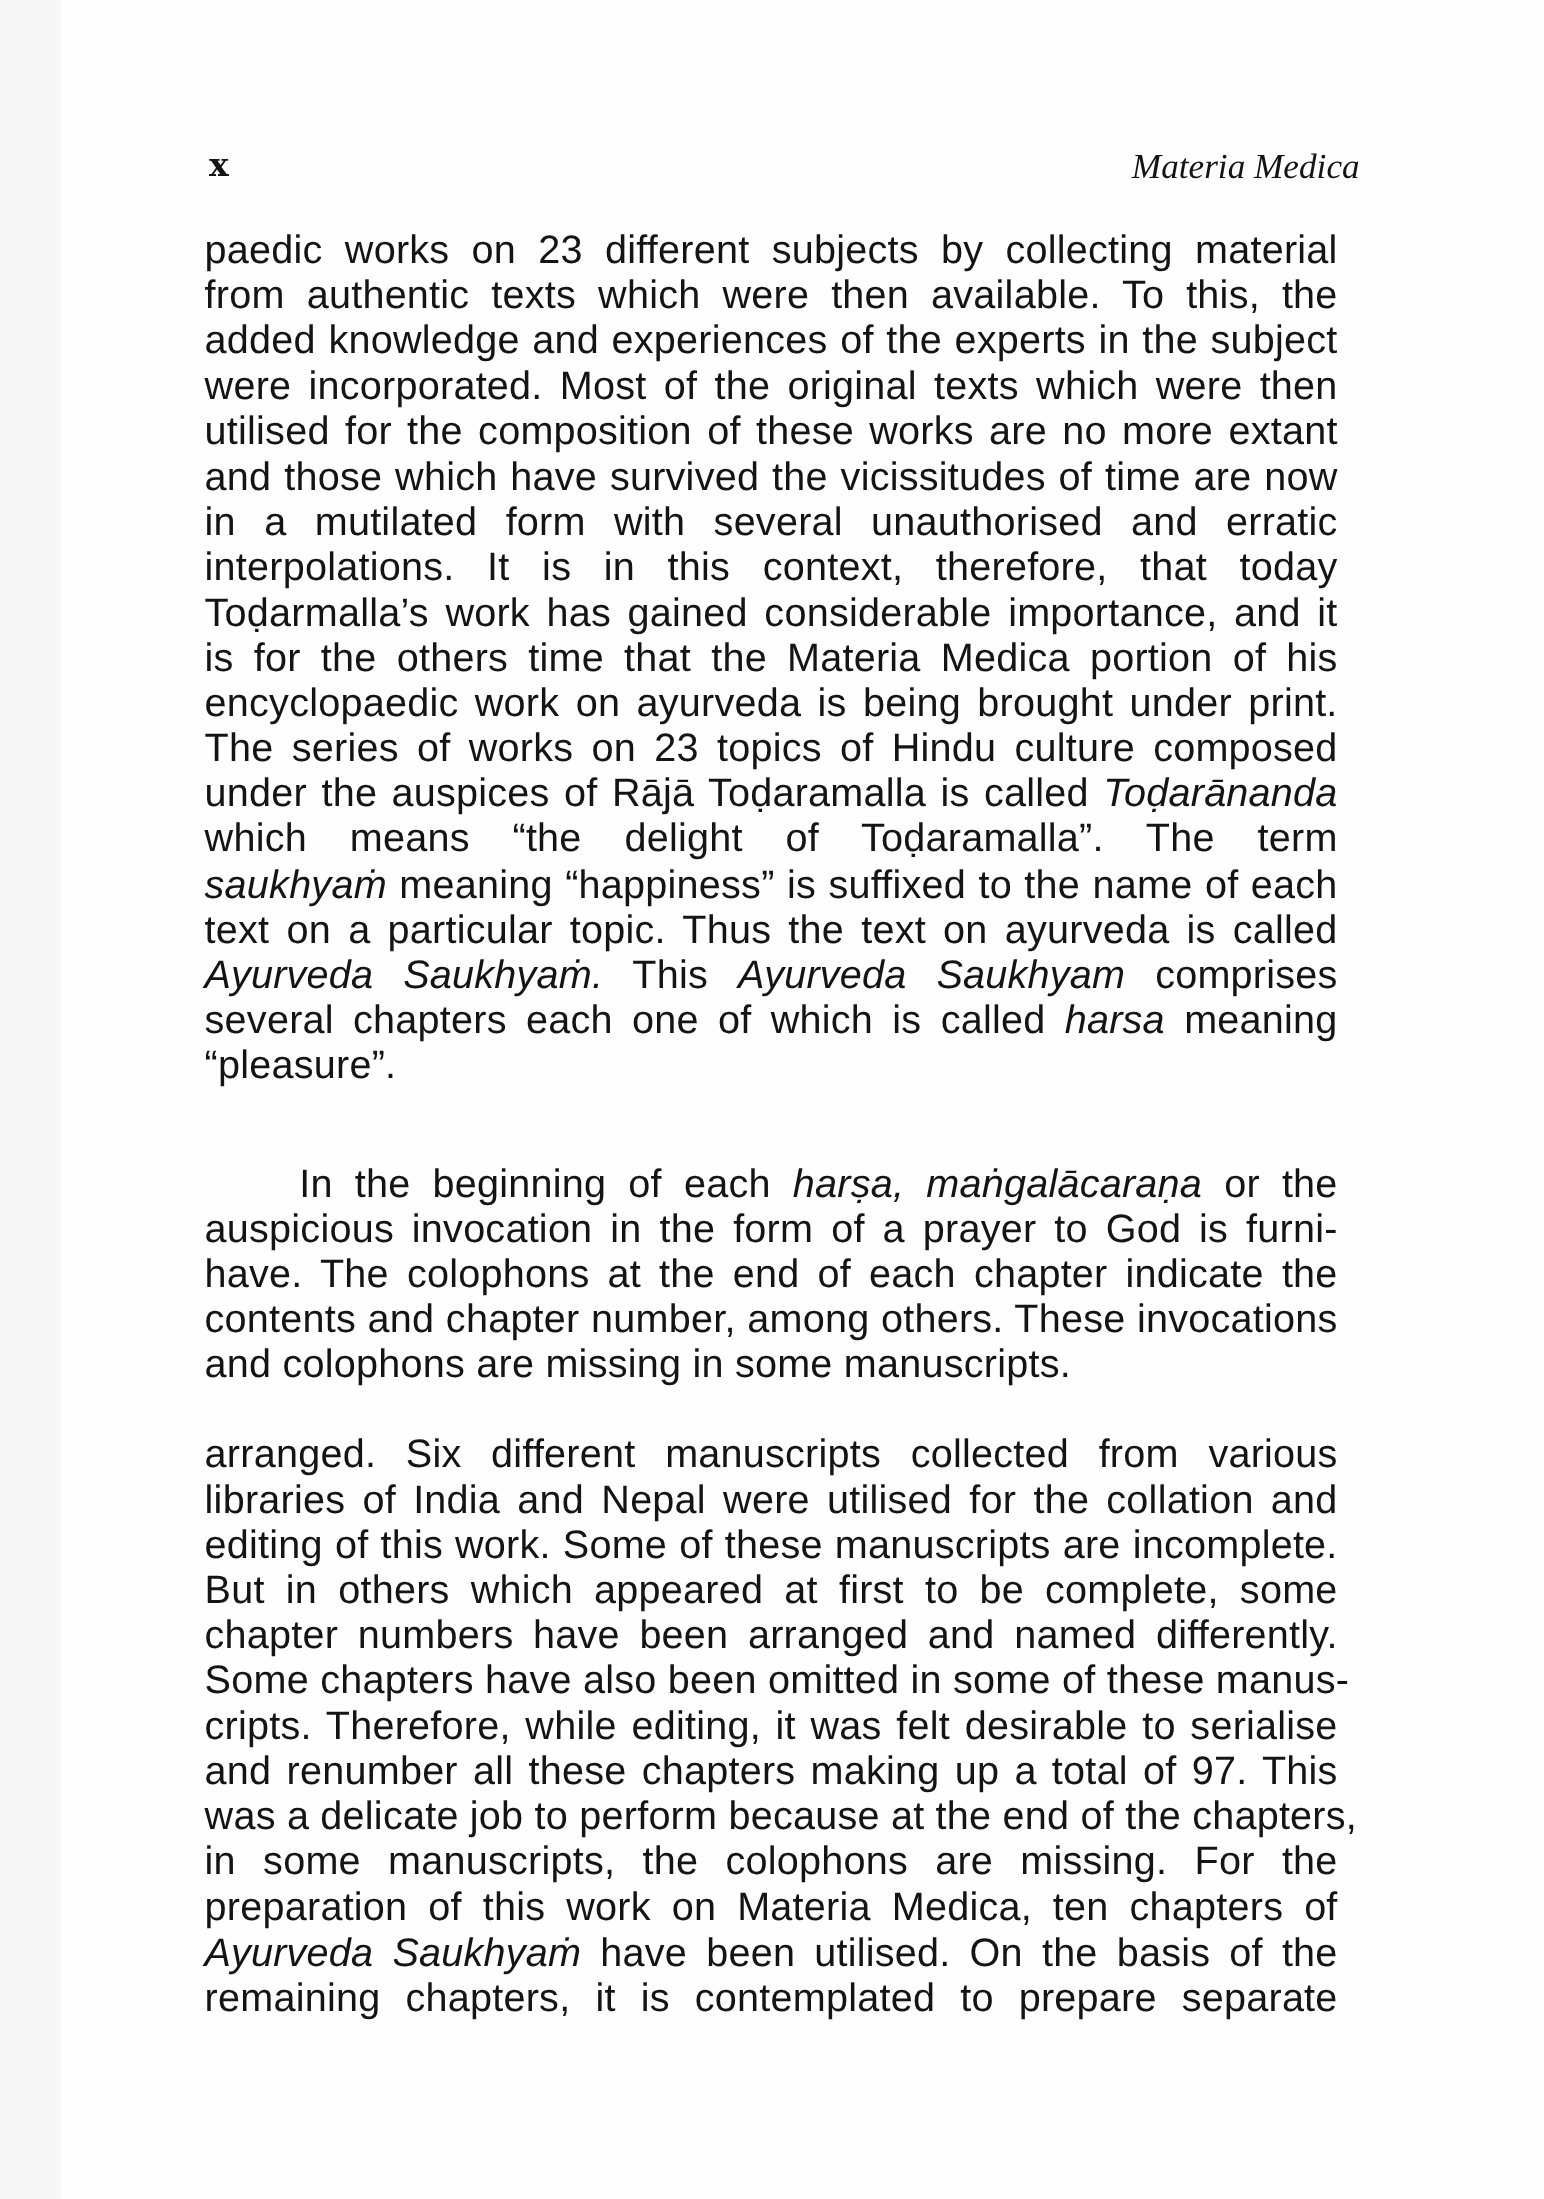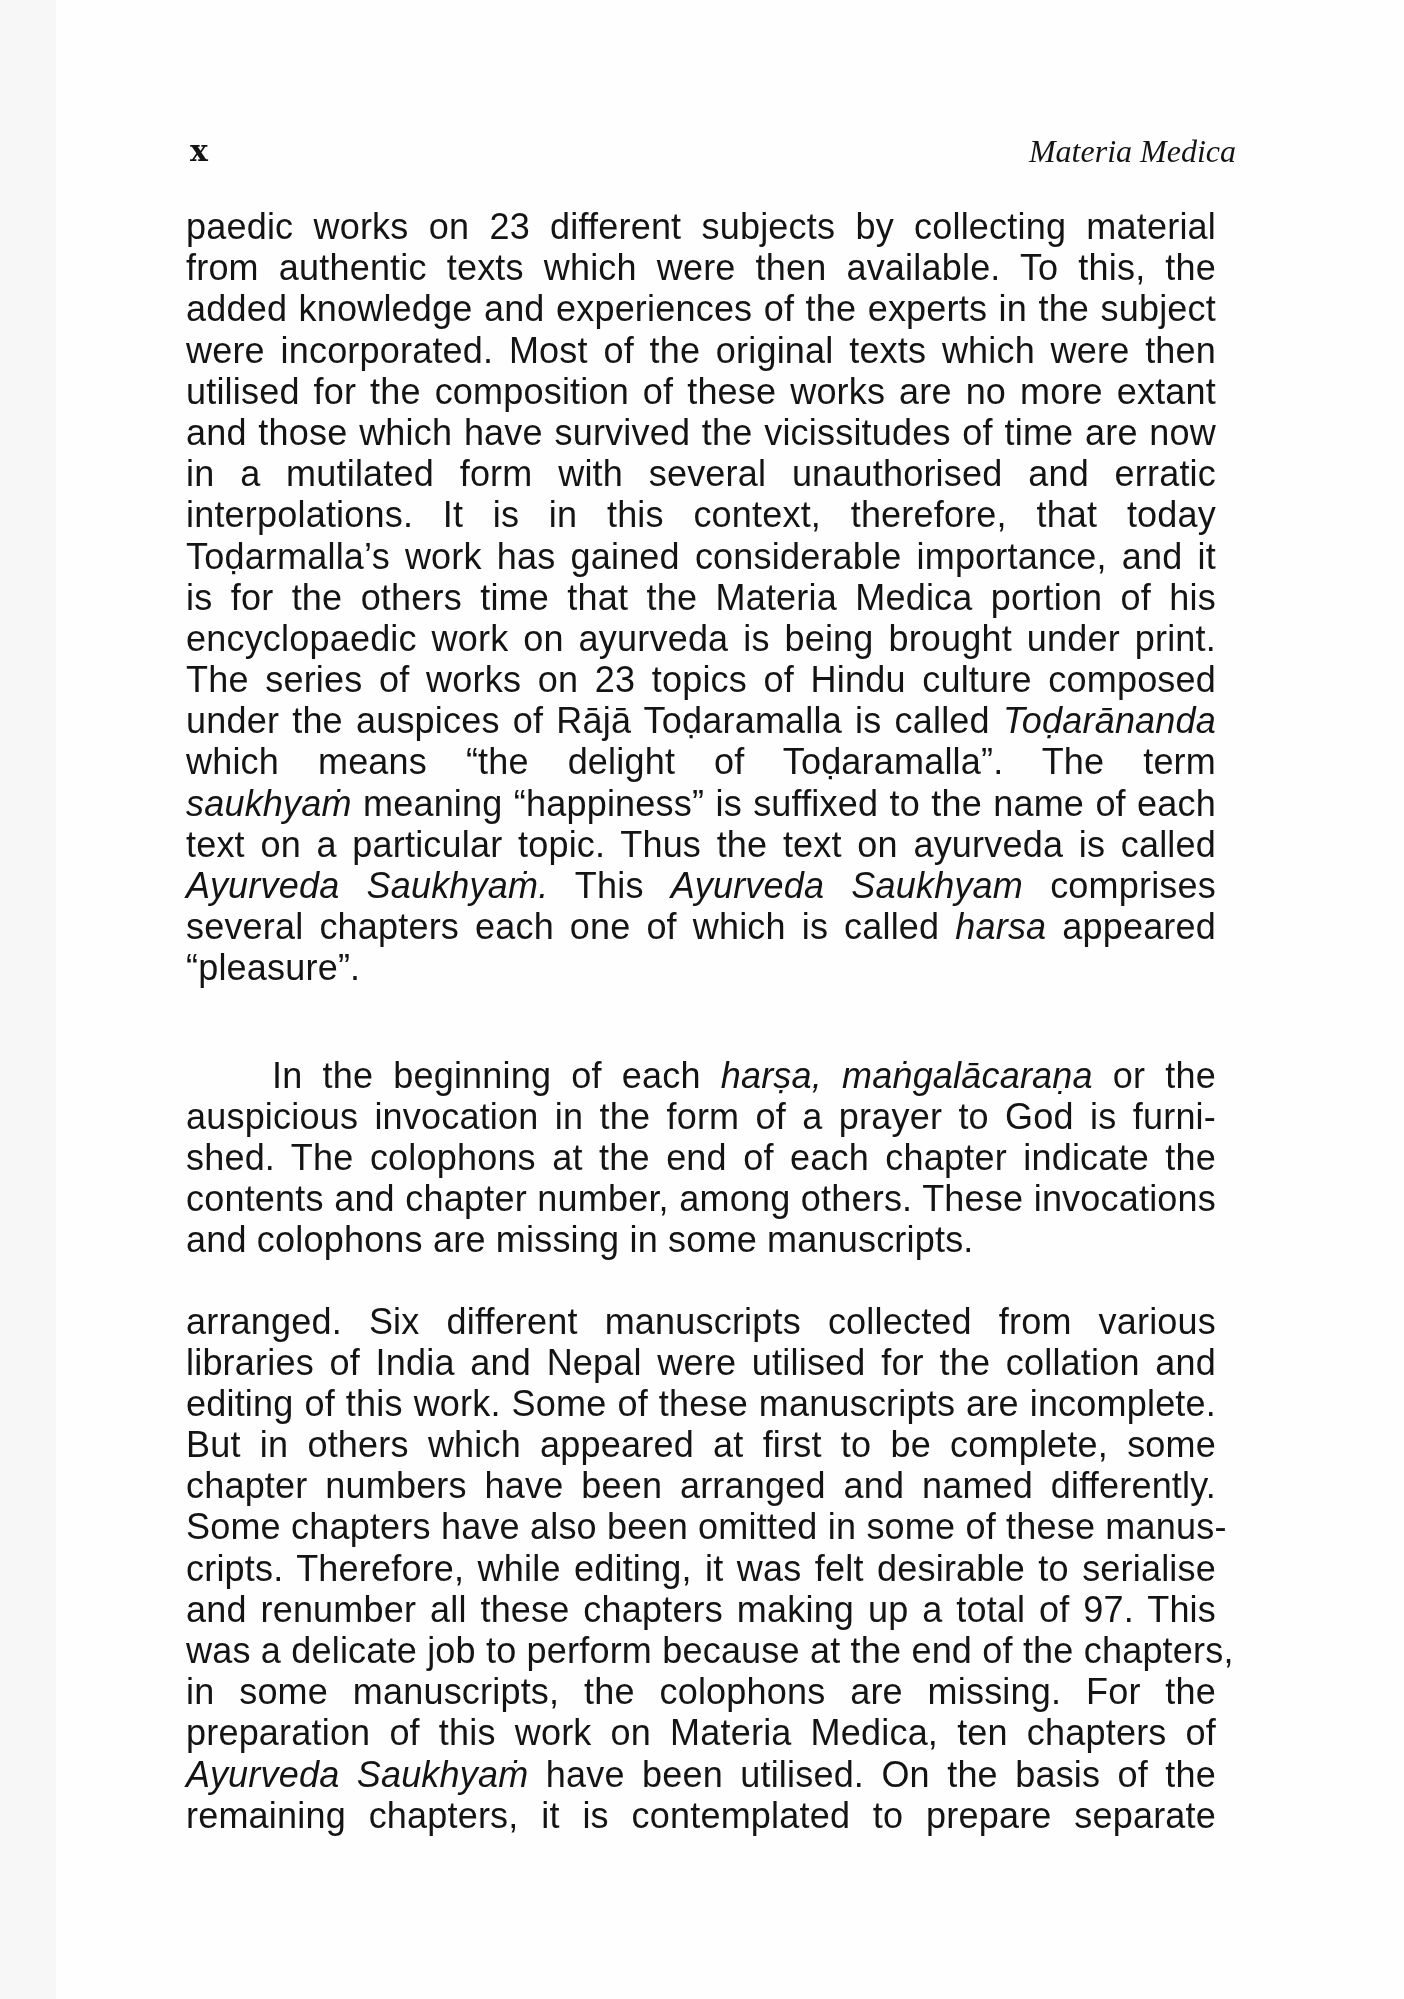--- a/index.html
+++ b/index.html
@@ -102,28 +102,28 @@
       <div class="line"><span>interpolations. It is in this context, therefore, that today</span></div>
       <div class="line"><span>Toḍarmalla’s work has gained considerable importance, and it</span></div>
       <div class="line"><span>is for the others time that the Materia Medica portion of his</span></div>
       <div class="line"><span>encyclopaedic work on ayurveda is being brought under print.</span></div>
       <div class="line"><span>The series of works on 23 topics of Hindu culture composed</span></div>
       <div class="line"><span>under the auspices of Rājā Toḍaramalla is called </span><i>Toḍarānanda</i></div>
       <div class="line"><span>which means “the delight of Toḍaramalla”. The term</span></div>
       <div class="line"><i>saukhyaṁ</i><span> meaning “happiness” is suffixed to the name of each</span></div>
       <div class="line"><span>text on a particular topic. Thus the text on ayurveda is called</span></div>
       <div class="line"><i>Ayurveda Saukhyaṁ.</i><span> This </span><i>Ayurveda Saukhyam</i><span> comprises</span></div>
-      <div class="line"><span>several chapters each one of which is called </span><i>harsa</i><span> appeared</span></div>
+      <div class="line"><span>several chapters each one of which is called </span><i>harsa</i><span> meaning</span></div>
       <div class="line last"><span>“pleasure”.</span></div>
     </div>
     <div class="para-gap"></div>
     <div class="paragraph">
       <div class="line indent"><span>In the beginning of each </span><i>harṣa, maṅgalācaraṇa</i><span> or the</span></div>
       <div class="line"><span>auspicious invocation in the form of a prayer to God is furni-</span></div>
-      <div class="line"><span>shed. The colophons at the end of each chapter indicate the</span></div>
+      <div class="line"><span>have. The colophons at the end of each chapter indicate the</span></div>
       <div class="line"><span>contents and chapter number, among others. These invocations</span></div>
       <div class="line last"><span>and colophons are missing in some manuscripts.</span></div>
     </div>
     <div class="para-gap"></div>
     <div class="paragraph">
       <div class="line"><span>arranged. Six different manuscripts collected from various</span></div>
       <div class="line"><span>libraries of India and Nepal were utilised for the collation and</span></div>
       <div class="line"><span>editing of this work. Some of these manuscripts are incomplete.</span></div>
       <div class="line"><span>But in others which appeared at first to be complete, some</span></div>
       <div class="line"><span>chapter numbers have been arranged and named differently.</span></div>

